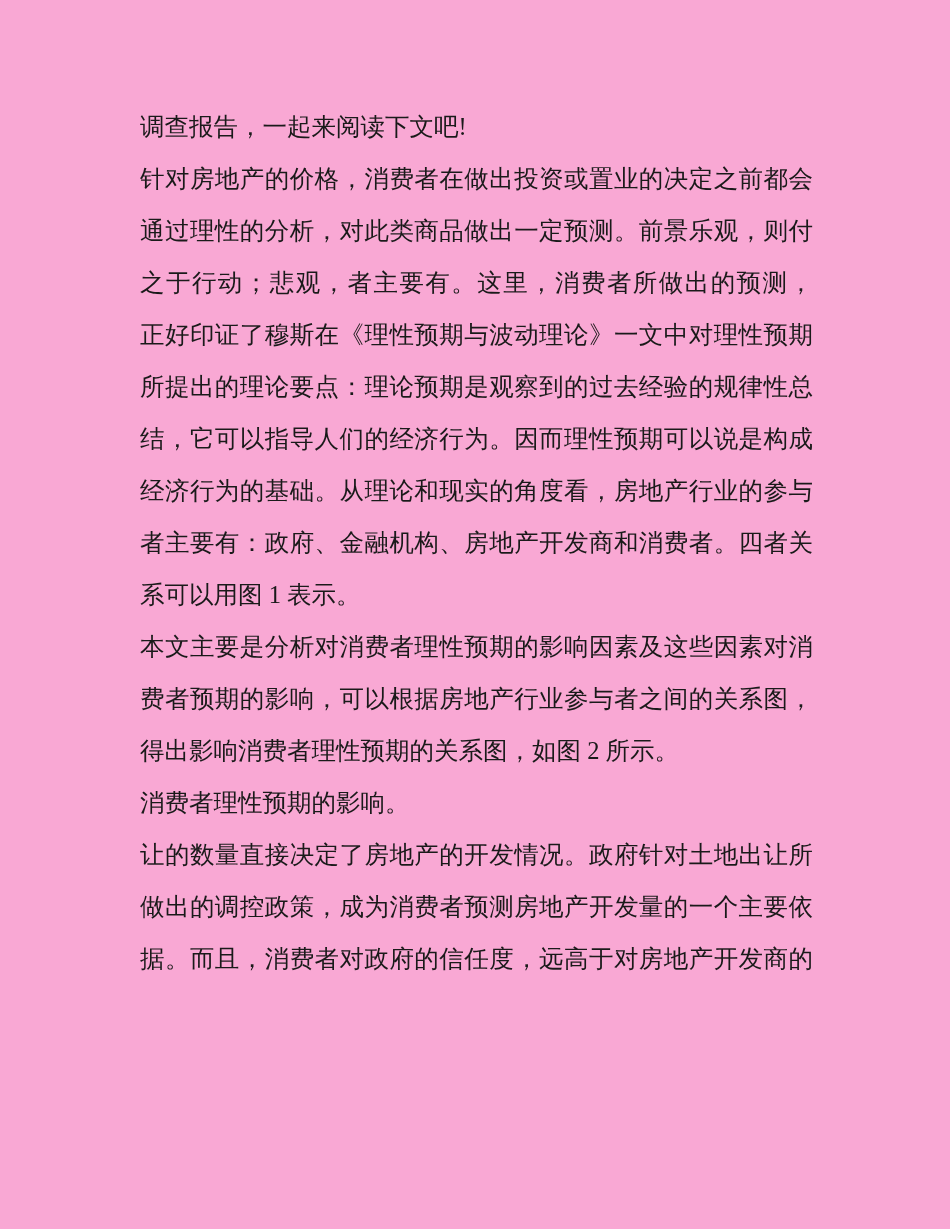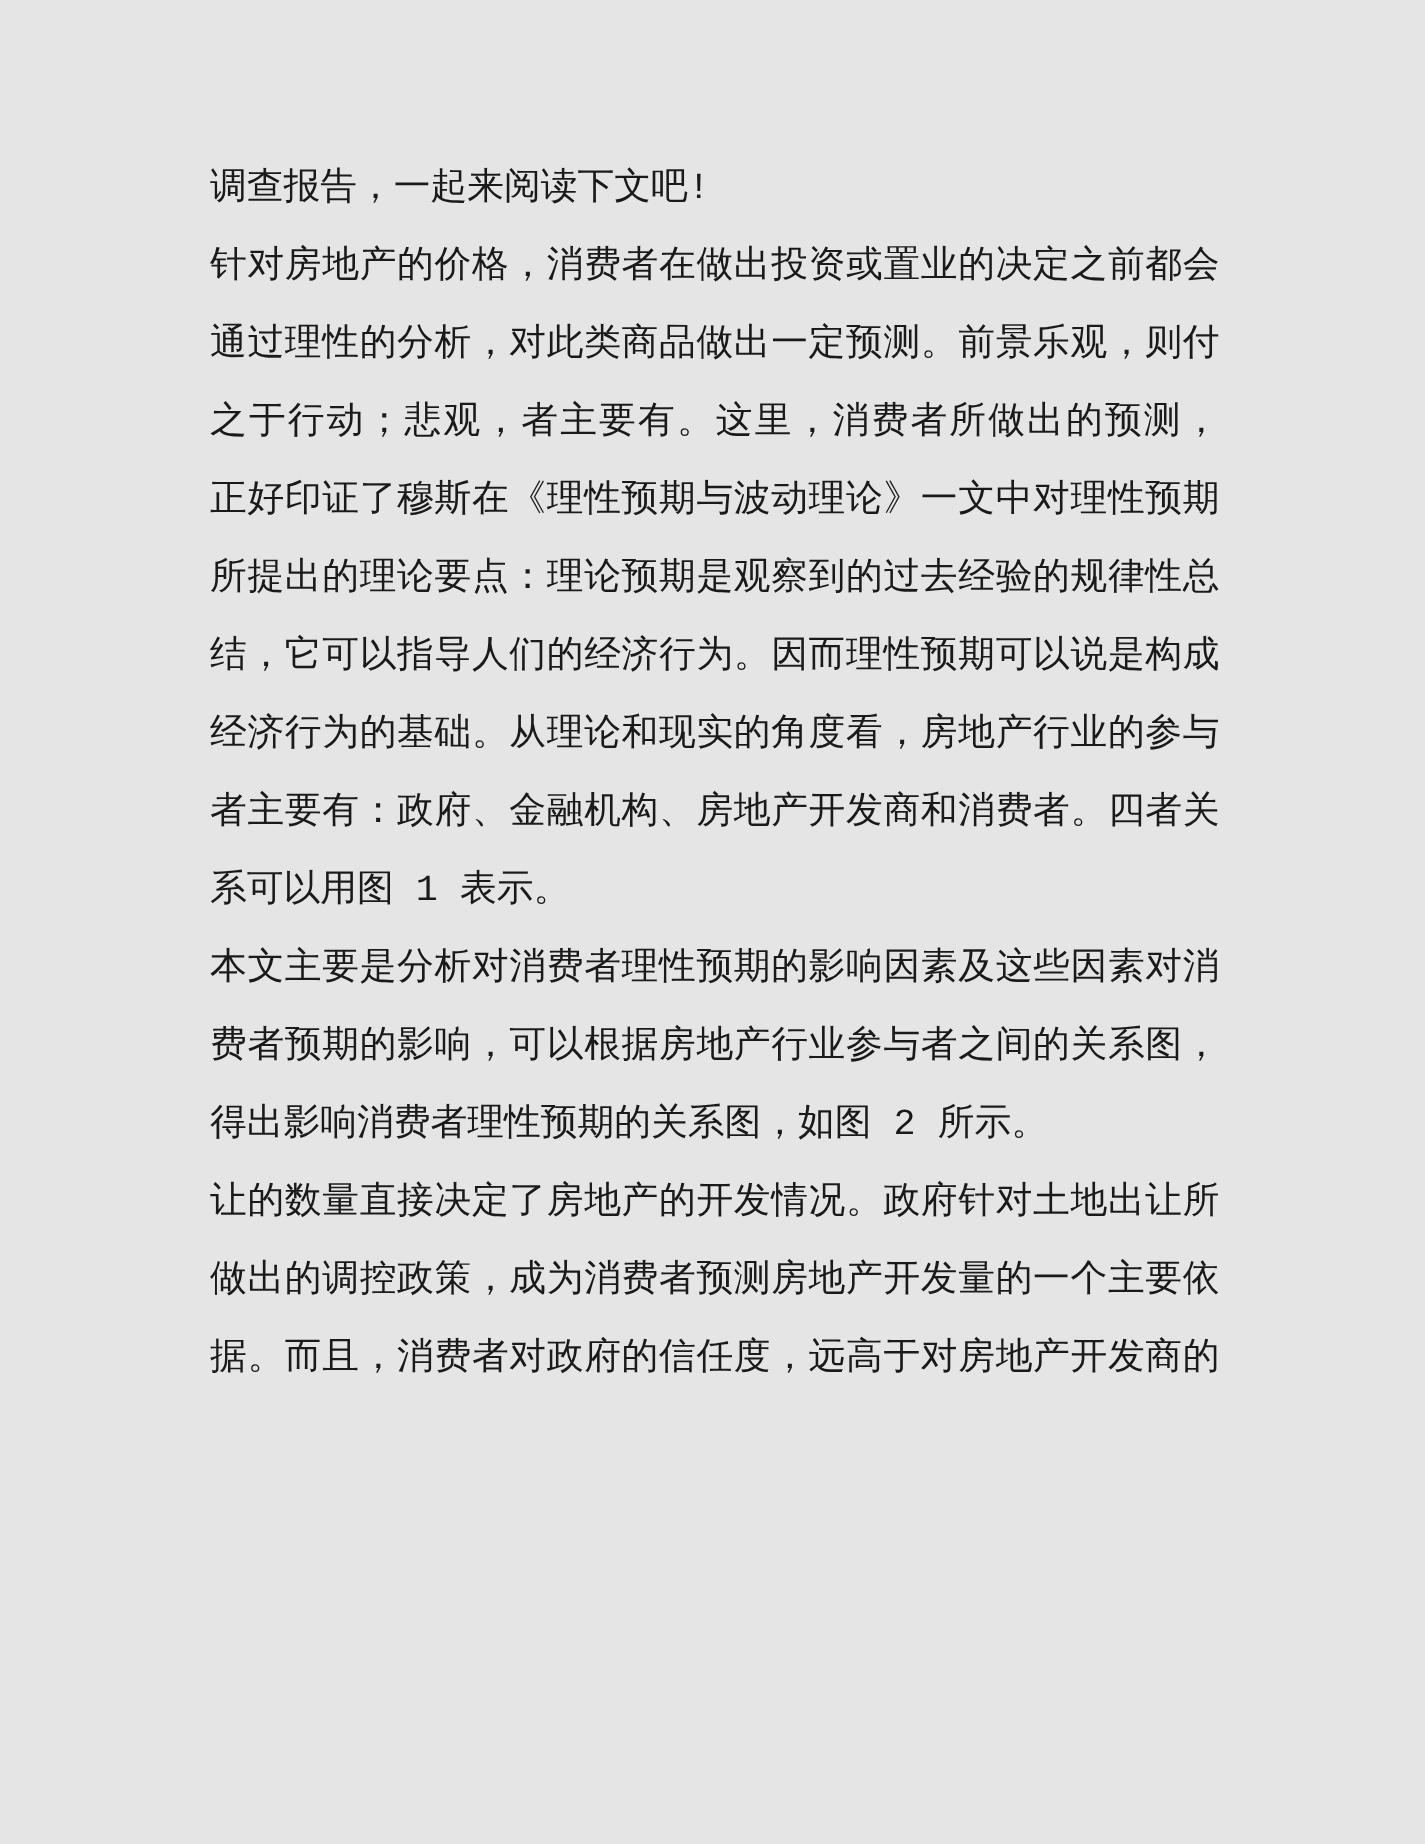--- a/index.html
+++ b/index.html
@@ -4,23 +4,23 @@
 <style>
   html, body {
     margin: 0;
     padding: 0;
     background: #ffffff;
   }
   .page {
     position: relative;
     width: 950px;
     height: 1229px;
-    background: #e5e5e5;
+    background: #f9a8d4;
     overflow: hidden;
-    font-family: Liberation Mono, monospace;
+    font-family: Liberation Serif, serif;
   }
   .text-block {
     position: absolute;
     left: 140px;
     top: 101px;
     width: 673px;
     font-size: 24.5px;
     color: #1a1a1a;
     font-weight: 400;
   }
@@ -47,17 +47,18 @@
     <div class="line">之于行动；悲观，者主要有。这里，消费者所做出的预测，</div>
     <div class="line">正好印证了穆斯在《理性预期与波动理论》一文中对理性预期</div>
     <div class="line">所提出的理论要点：理论预期是观察到的过去经验的规律性总</div>
     <div class="line">结，它可以指导人们的经济行为。因而理性预期可以说是构成</div>
     <div class="line">经济行为的基础。从理论和现实的角度看，房地产行业的参与</div>
     <div class="line">者主要有：政府、金融机构、房地产开发商和消费者。四者关</div>
     <div class="line para-end">系可以用图 1 表示。</div>
     <div class="line">本文主要是分析对消费者理性预期的影响因素及这些因素对消</div>
     <div class="line">费者预期的影响，可以根据房地产行业参与者之间的关系图，</div>
     <div class="line para-end">得出影响消费者理性预期的关系图，如图 2 所示。</div>
+    <div class="line para-end">消费者理性预期的影响。</div>
     <div class="line">让的数量直接决定了房地产的开发情况。政府针对土地出让所</div>
     <div class="line">做出的调控政策，成为消费者预测房地产开发量的一个主要依</div>
     <div class="line">据。而且，消费者对政府的信任度，远高于对房地产开发商的</div>
   </div>
 </div>
 
 </body></html>

